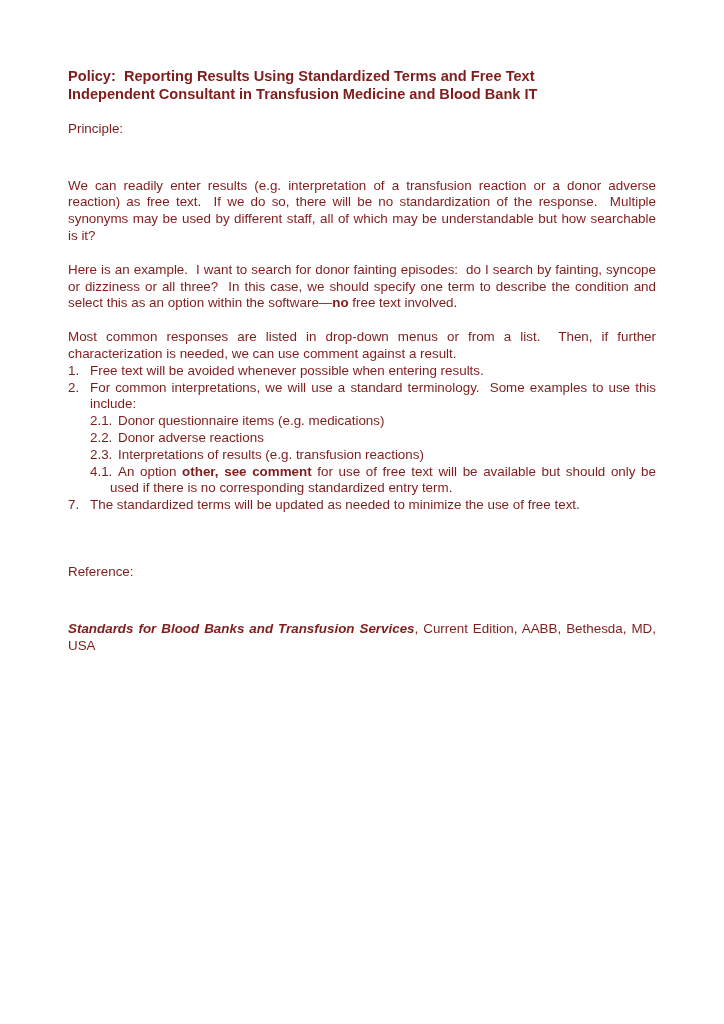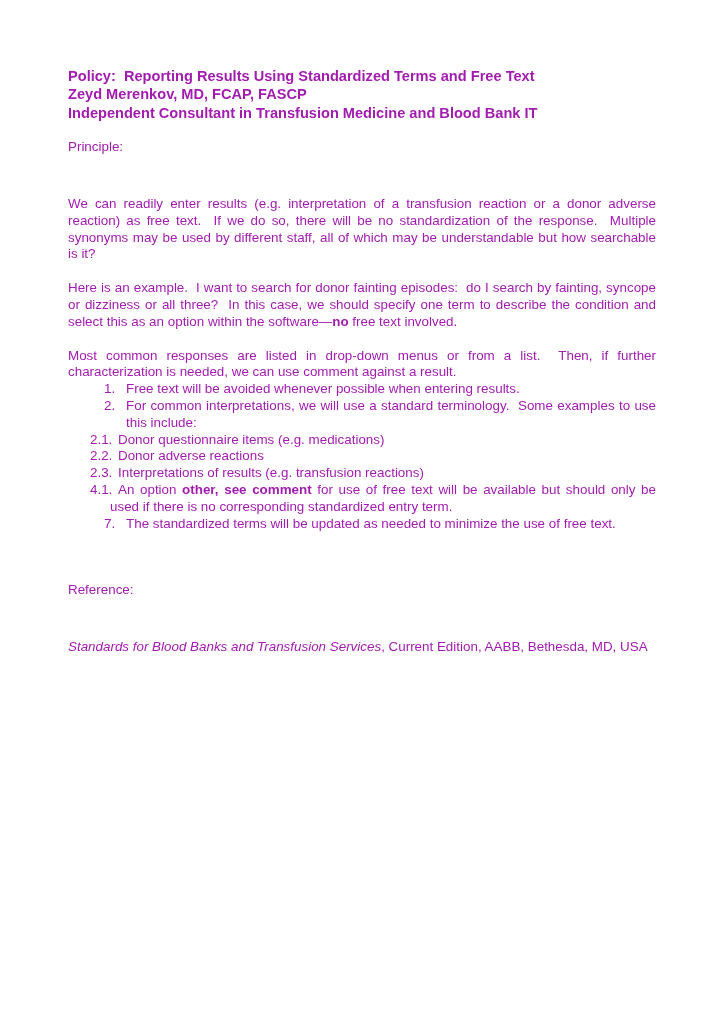--- a/index.html
+++ b/index.html
@@ -1,21 +1,21 @@
 <!DOCTYPE html>
 <html><head>
 <meta charset="utf-8">
 <style>
   html, body { margin: 0; padding: 0; background: #d0d0d0; }
   .page {
     width: 724px;
     height: 1024px;
     margin: 0 auto;
     background: #ffffff;
-    color: #a21caf;
+    color: #7f1d1d;
     box-sizing: border-box;
     padding: 67px 68px 0 68px;
     font-family: "Liberation Sans", "DejaVu Sans", sans-serif;
     font-size: 13.4px;
     line-height: 16.8px;
     overflow: hidden;
   }
   p { margin: 0; }
   .title-block p {
     font-weight: bold;
@@ -35,46 +35,44 @@
   .mt1 { margin-top: 17px; }
   .list { }
   .li {
     position: relative;
     text-align: justify;
     white-space: pre-wrap;
   }
   .li.main {
     padding-left: 22px;
     text-indent: -22px;
-    margin-left: 36px;
   }
   .li.sub {
     margin-left: 22px;
     padding-left: 20px;
     text-indent: -20px;
   }
   .marker {
     display: inline-block;
     text-indent: 0;
     white-space: pre;
   }
   .li.main > .marker { width: 22px; }
   .li.sub  > .marker { width: 28px; }
   .bold { font-weight: bold; }
-  .italic { font-style: italic; }
+  .italic { font-style: italic; font-weight: bold; }
   .reference-block { margin-top: 50px; }
 </style>
 </head>
 <body>
 
 <div class="page">
 
   <div class="title-block">
     <p>Policy:  Reporting Results Using Standardized Terms and Free Text</p>
-    <p>Zeyd Merenkov, MD, FCAP, FASCP</p>
     <p>Independent Consultant in Transfusion Medicine and Blood Bank IT</p>
   </div>
 
   <p class="heading mt1">Principle:</p>
   <p class="para">We can readily enter results (e.g. interpretation of a transfusion reaction or a donor adverse reaction) as free text.  If we do so, there will be no standardization of the response.  Multiple synonyms may be used by different staff, all of which may be understandable but how searchable is it?</p>
   <p class="para mt1"><span>Here is an example.  I want to search for donor fainting episodes:  do I search by fainting, syncope or dizziness or all three?  In this case, we should specify one term to describe the condition and select this as an option within the software—</span><span class="bold">no</span><span> free text involved.</span></p>
   <p class="para mt1">Most common responses are listed in drop-down menus or from a list.  Then, if further characterization is needed, we can use comment against a result.</p>
 
 
   <div class="list">

